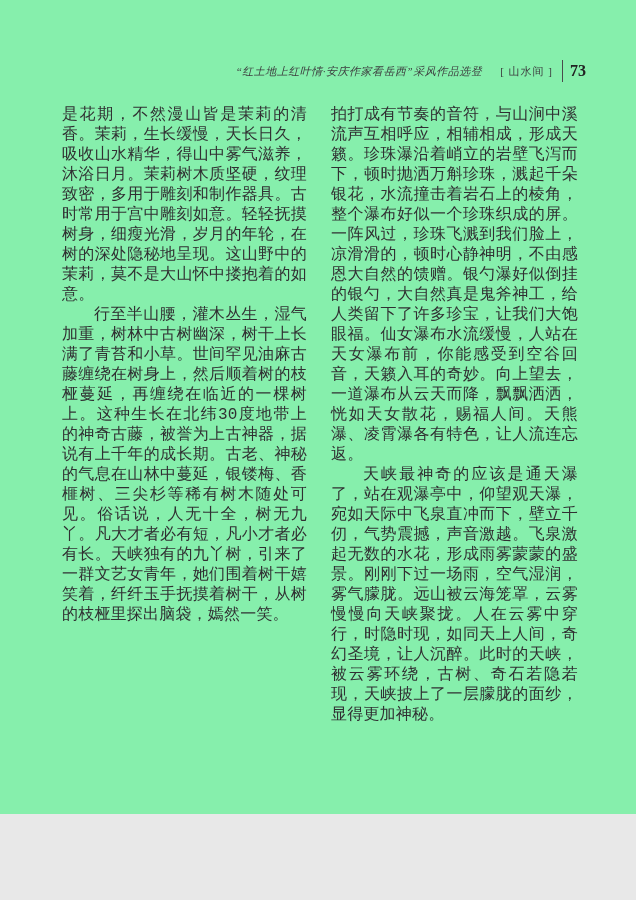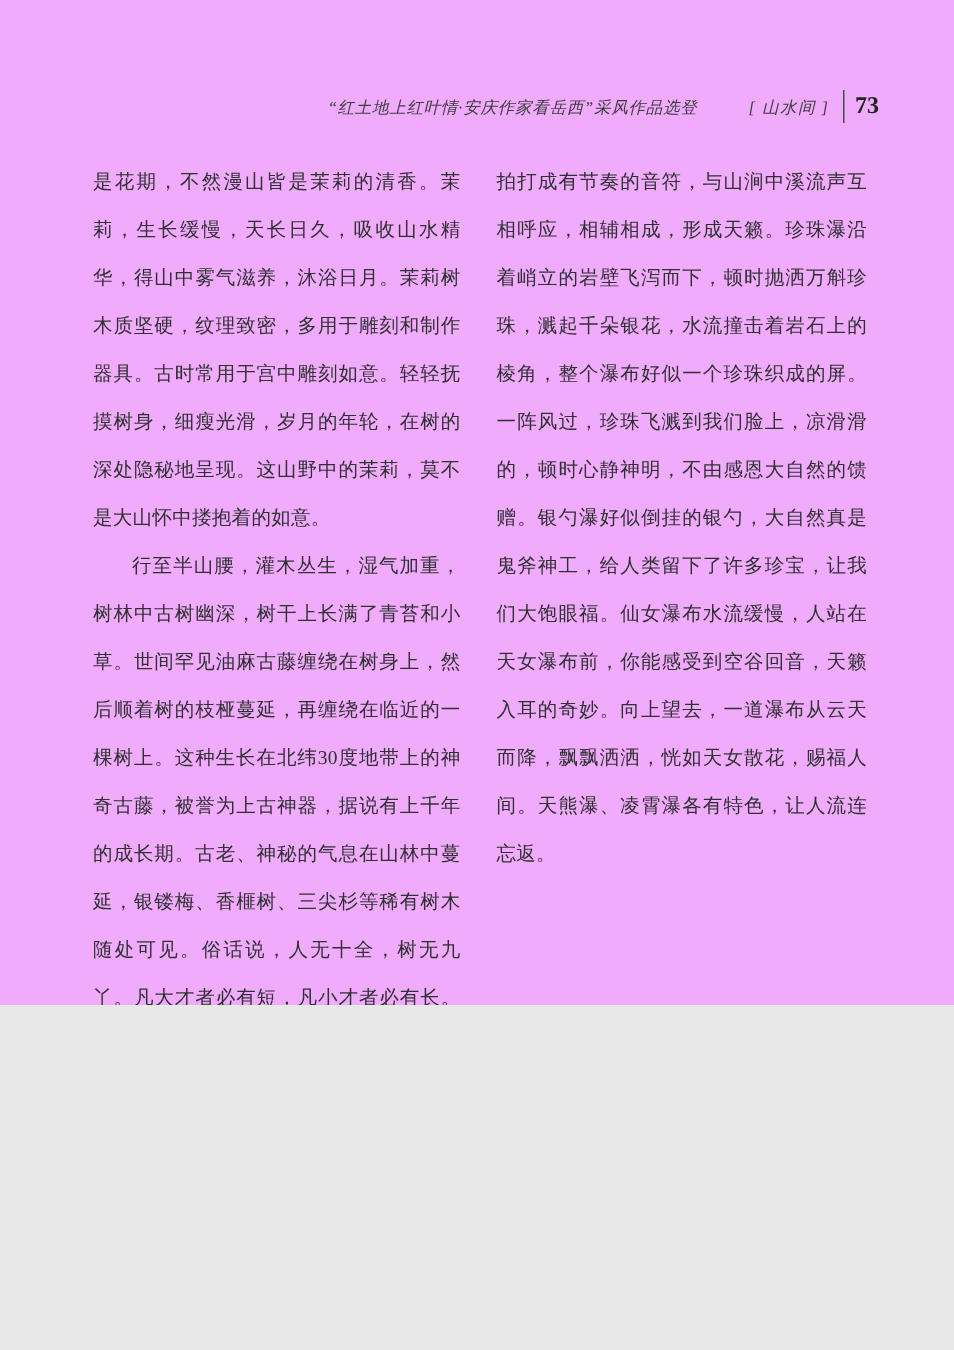--- a/index.html
+++ b/index.html
@@ -1,40 +1,39 @@
 <!DOCTYPE html>
 <html><head>
 <meta charset="utf-8">
 <style>
   html,body{margin:0;padding:0;background:#e8e8e8;}
   .page{
     position:relative;
-    width:636px;height:670px;
-    background:#f0abfc;
+    width:636px;height:814px;
+    background:#86efac;
     font-family:"Liberation Serif","DejaVu Serif",serif;
     overflow:hidden;
     margin:0 auto;
   }
   
   .header{
     position:absolute;
     top:60px;right:50px;
     display:flex;
     align-items:center;
     color:#3c3c3e;
   }
   .header .title{
     font-size:11px;
     letter-spacing:0.5px;
     font-style:italic;
   }
   .header .section{
     font-size:11px;
-    margin-left:34px;
-    font-style:italic;
+    margin-left:18px;
     letter-spacing:1px;
   }
   .header .sep{
     width:1px;height:22px;
     background:#4a4a4c;
     margin:0 7px 0 9px;
   }
   .header .pagenum{
     font-size:16px;
     font-weight:bold;
@@ -45,25 +44,26 @@
   .col{
     position:absolute;
     top:105px;
     width:245px;
     color:#303032;
   }
   .col-left{left:62px;}
   .col-right{left:331px;width:247px;}
   .col p{
     margin:0;
-    font-size:13px;
-    line-height:32px;
+    font-size:16px;
+    line-height:20px;
     text-align:justify;
     text-justify:inter-character;
     letter-spacing:0.2px;
+    font-family:Liberation Mono, monospace;
   }
   .col p.indent{text-indent:2em;}
   
   .watermark{
     position:absolute;
     left:10px;top:826px;
     width:150px;height:72px;
     opacity:0.95;
   }
   .watermark text{
@@ -105,20 +105,21 @@
       <p class="para">是花期，不然漫山皆是茉莉的清香。茉莉，生长缓慢，天长日久，吸收山水精华，得山中雾气滋养，沐浴日月。茉莉树木质坚硬，纹理致密，多用于雕刻和制作器具。古时常用于宫中雕刻如意。轻轻抚摸树身，细瘦光滑，岁月的年轮，在树的深处隐秘地呈现。这山野中的茉莉，莫不是大山怀中搂抱着的如意。</p>
 
       <p class="para indent">行至半山腰，灌木丛生，湿气加重，树林中古树幽深，树干上长满了青苔和小草。世间罕见油麻古藤缠绕在树身上，然后顺着树的枝桠蔓延，再缠绕在临近的一棵树上。这种生长在北纬30度地带上的神奇古藤，被誉为上古神器，据说有上千年的成长期。古老、神秘的气息在山林中蔓延，银镂梅、香榧树、三尖杉等稀有树木随处可见。俗话说，人无十全，树无九丫。凡大才者必有短，凡小才者必有长。天峡独有的九丫树，引来了一群文艺女青年，她们围着树干嬉笑着，纤纤玉手抚摸着树干，从树的枝桠里探出脑袋，嫣然一笑。</p>
 
     </div>
 
   <div class="col col-right">
 
       <p class="para">拍打成有节奏的音符，与山涧中溪流声互相呼应，相辅相成，形成天籁。珍珠瀑沿着峭立的岩壁飞泻而下，顿时抛洒万斛珍珠，溅起千朵银花，水流撞击着岩石上的棱角，整个瀑布好似一个珍珠织成的屏。一阵风过，珍珠飞溅到我们脸上，凉滑滑的，顿时心静神明，不由感恩大自然的馈赠。银勺瀑好似倒挂的银勺，大自然真是鬼斧神工，给人类留下了许多珍宝，让我们大饱眼福。仙女瀑布水流缓慢，人站在天女瀑布前，你能感受到空谷回音，天籁入耳的奇妙。向上望去，一道瀑布从云天而降，飘飘洒洒，恍如天女散花，赐福人间。天熊瀑、凌霄瀑各有特色，让人流连忘返。</p>
 
+      <p class="para indent">天峡最神奇的应该是通天瀑了，站在观瀑亭中，仰望观天瀑，宛如天际中飞泉直冲而下，壁立千仞，气势震撼，声音激越。飞泉激起无数的水花，形成雨雾蒙蒙的盛景。刚刚下过一场雨，空气湿润，雾气朦胧。远山被云海笼罩，云雾慢慢向天峡聚拢。人在云雾中穿行，时隐时现，如同天上人间，奇幻圣境，让人沉醉。此时的天峡，被云雾环绕，古树、奇石若隐若现，天峡披上了一层朦胧的面纱，显得更加神秘。</p>
 
     </div>
 
   <svg class="watermark" viewBox="0 0 150 72">
     <text class="wm-name" x="16" y="36">岳西网</text>
     <text class="wm-url" x="3" y="63">ahyx.gov.cn</text>
   </svg>
 
 </div>
 

